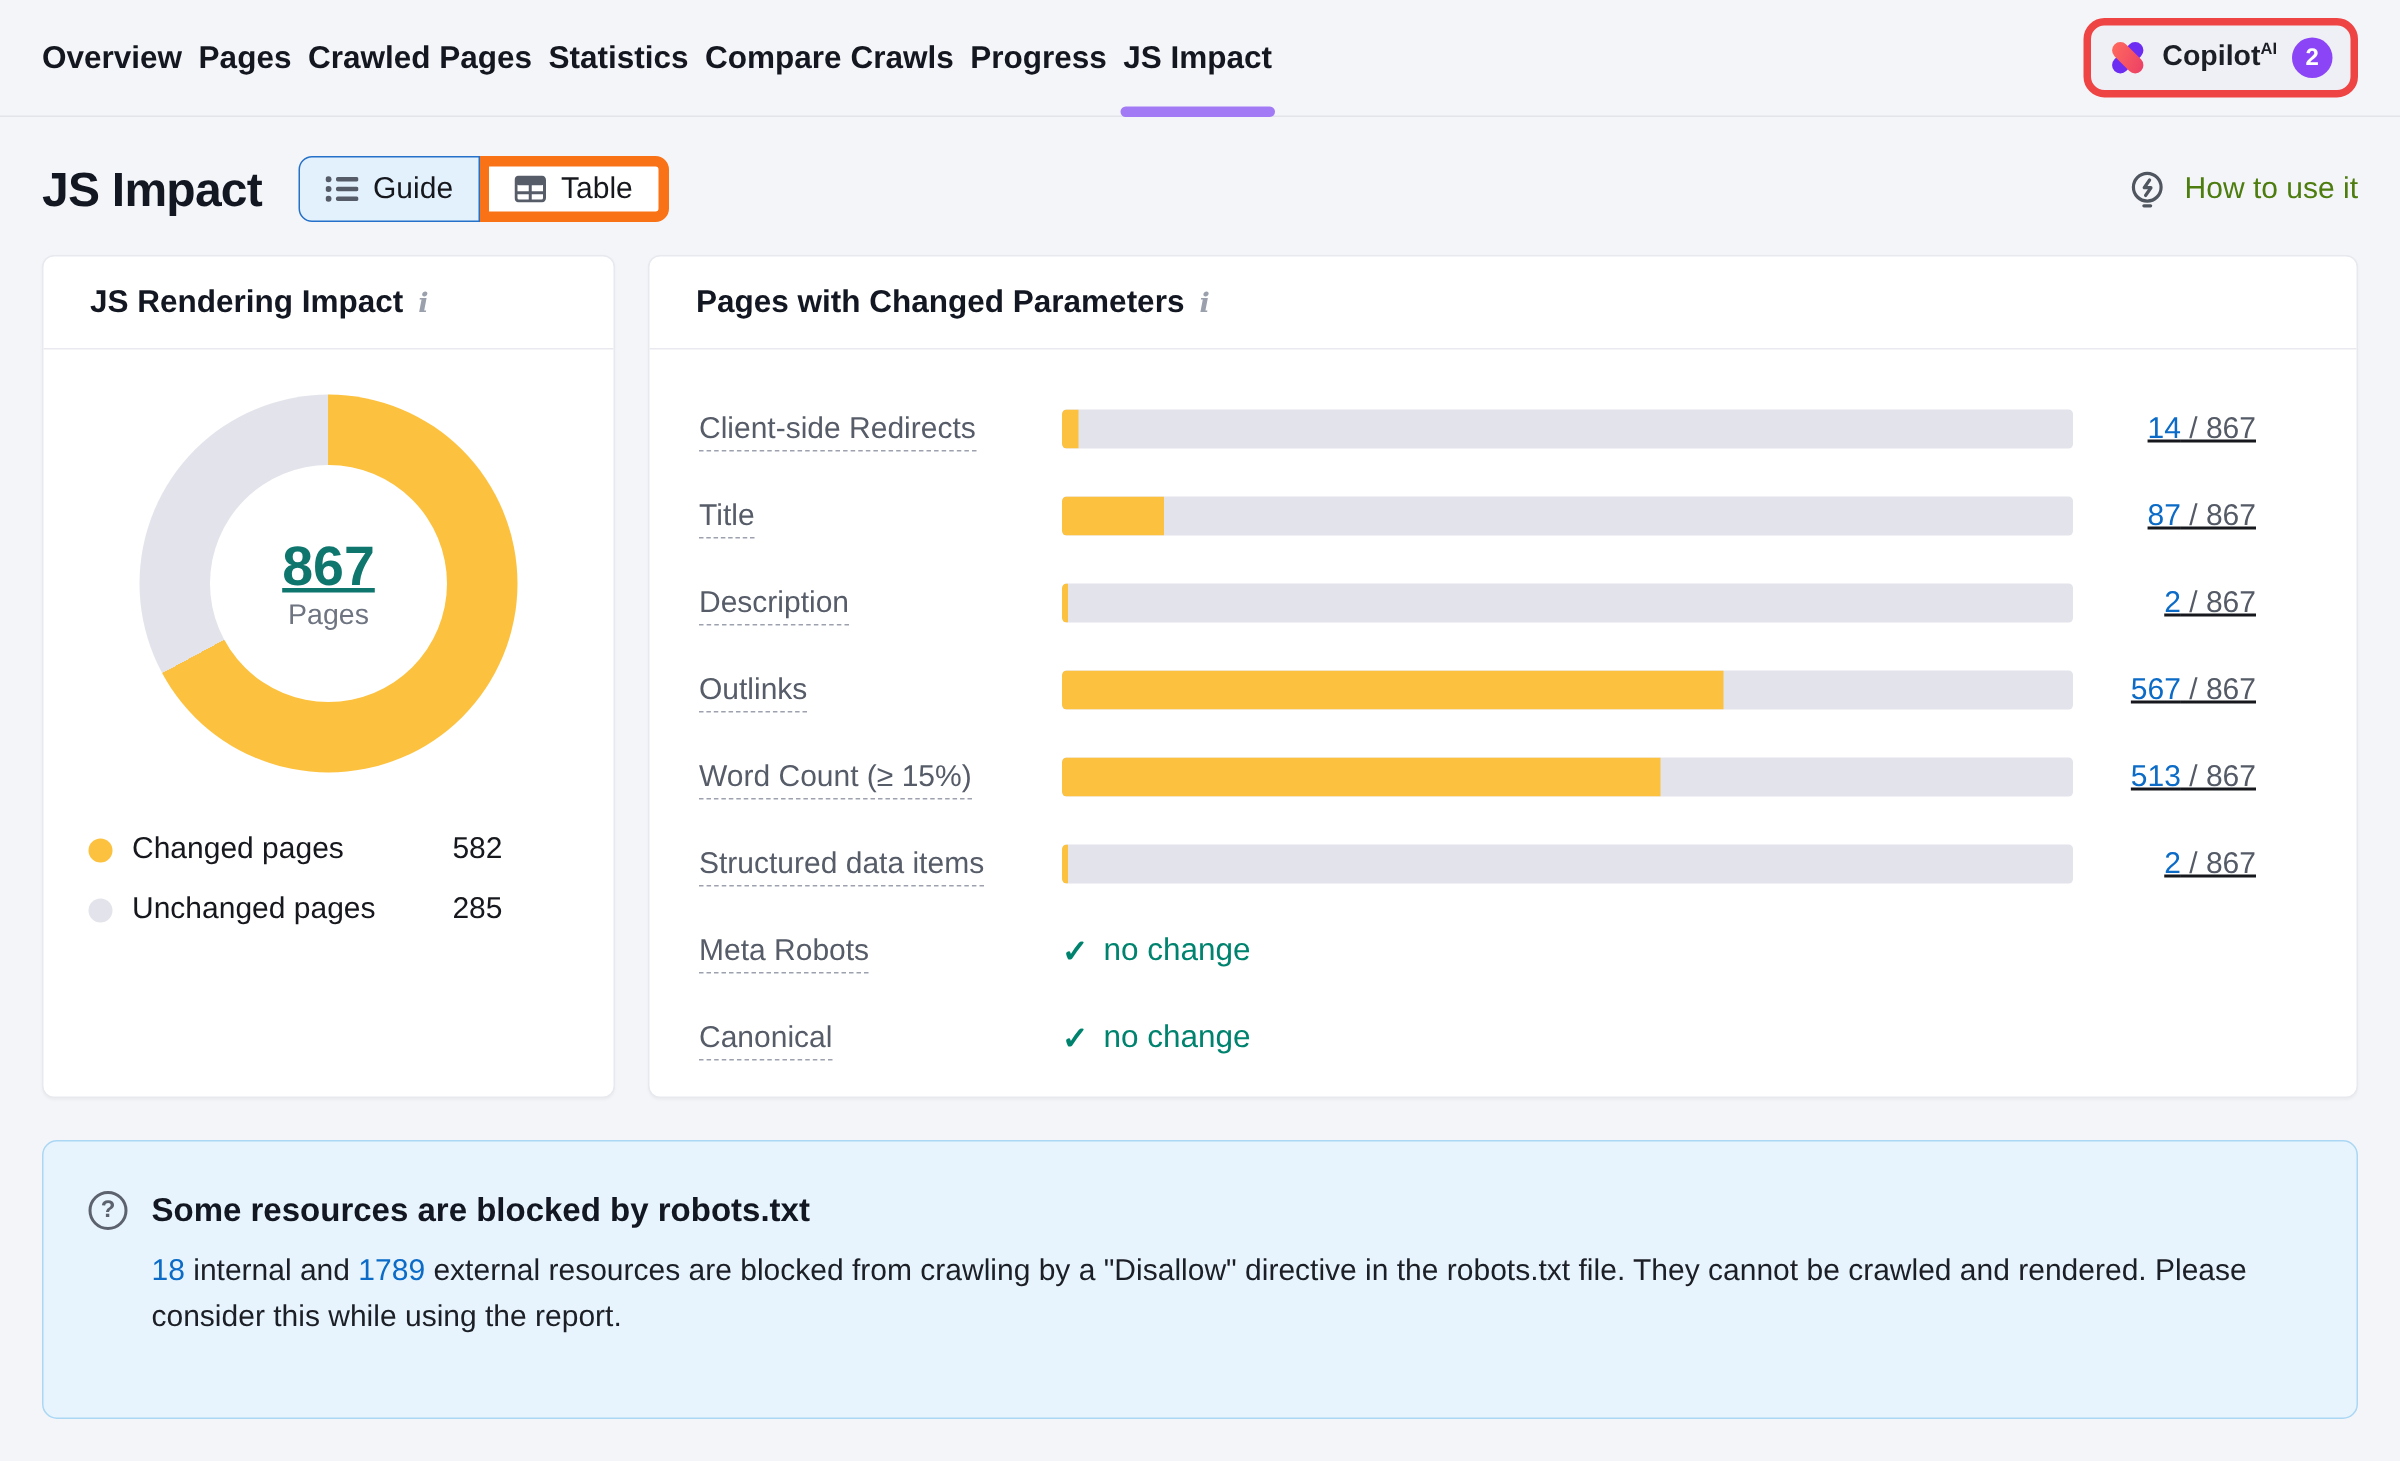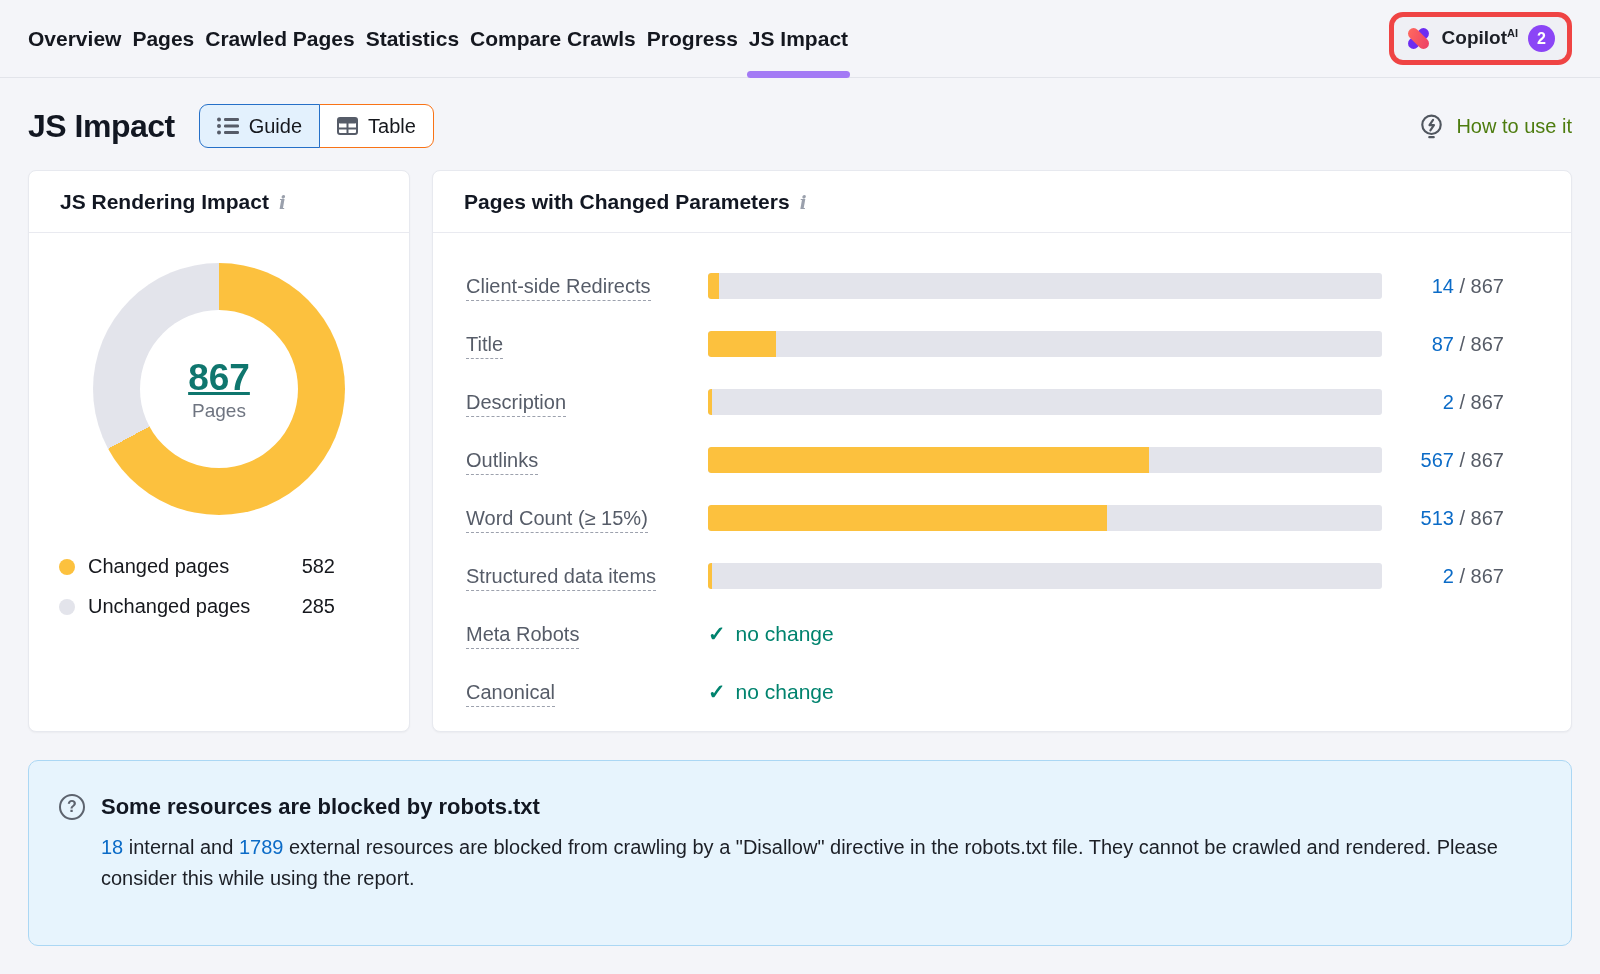--- a/index.html
+++ b/index.html
@@ -41,21 +41,21 @@
     width:27px; height:27px; border-radius:50%; background:#8b45f6; color:#fff;
     display:flex; align-items:center; justify-content:center; font-size:16px; font-weight:700;
   }
 
   
   .page-header { display:flex; align-items:center; gap:24px; padding:26px 28px 22px; }
   .page-title { font-size:32px; font-weight:800; letter-spacing:-0.5px; color:#121722; }
   .view-toggle { display:flex; }
   .toggle-btn {
     display:flex; align-items:center; gap:10px; height:44px; padding:0 17px;
-    font-size:20px; color:#16181d; background:#fff; border:1px solid #f97316;
+    font-size:20px; color:#16181d; background:#fff; border:7px solid #f97316;
     cursor:pointer; font-family:inherit; position:relative;
   }
   .toggle-btn:first-child { border-radius:9px 0 0 9px; }
   .toggle-btn:last-child { border-radius:0 9px 9px 0; margin-left:-1px; }
   .toggle-btn.selected { background:#e3f1fd; border:1.5px solid #2570c8; z-index:2; }
   .howto-link { margin-left:auto; display:flex; align-items:center; gap:11px;
     color:#4d7c0f; font-size:20px; cursor:pointer; text-decoration:none; }
 
   
   .main-row { display:flex; gap:22px; padding:0 28px; align-items:flex-start; }
@@ -93,21 +93,21 @@
   .card-params { flex:1; }
   .param-rows { padding:36px 67px 0 33px; display:flex; flex-direction:column; gap:24px; }
   .param-row { display:flex; align-items:center; height:34px; }
   .param-label-col { width:242px; flex:0 0 242px; }
   .param-label {
     font-size:20px; color:#565c68; border-bottom:1.5px dashed #9ca1ad;
     padding-bottom:3px; cursor:pointer; text-decoration:none;
   }
   .param-bar { flex:1; height:26px; border-radius:3px; position:relative; overflow:hidden; }
   .param-fill { position:absolute; left:0; top:0; bottom:0; border-radius:3px 0 0 3px; }
-  .param-value { width:122px; flex:0 0 122px; text-align:right; font-size:20px; white-space:nowrap; }
+  .param-value { width:122px; flex:0 0 122px; text-align:right; font-size:20px; white-space:nowrap;text-decoration:underline; }
   .param-value .v { color:#0b6bc7; cursor:pointer; }
   .param-value .t { color:#555b66; }
   .param-status { flex:1; display:flex; align-items:center; gap:10px; font-size:21px; color:#00836e; }
   .check-icon { font-size:21px; font-weight:700; color:#00836e; }
 
   
   .info-box {
     margin:28px 28px 0; height:186px; background:#e7f4fd; border:1px solid #abd7f4;
     border-radius:10px; padding:33px 34px 0 30px;
   }

